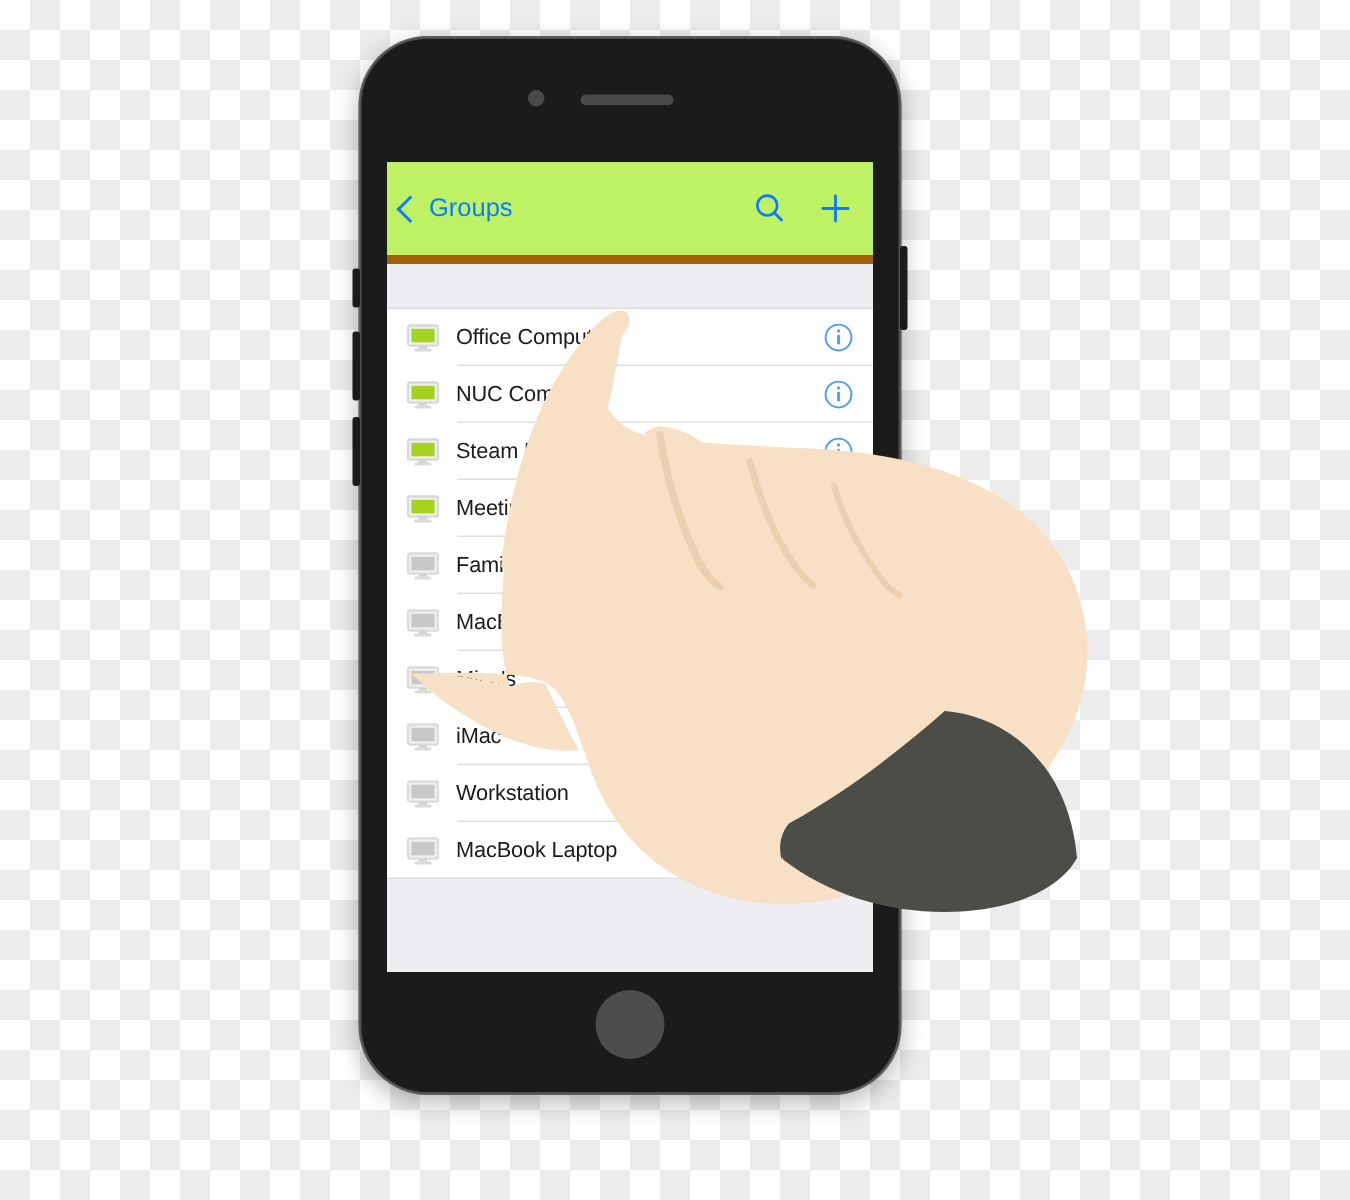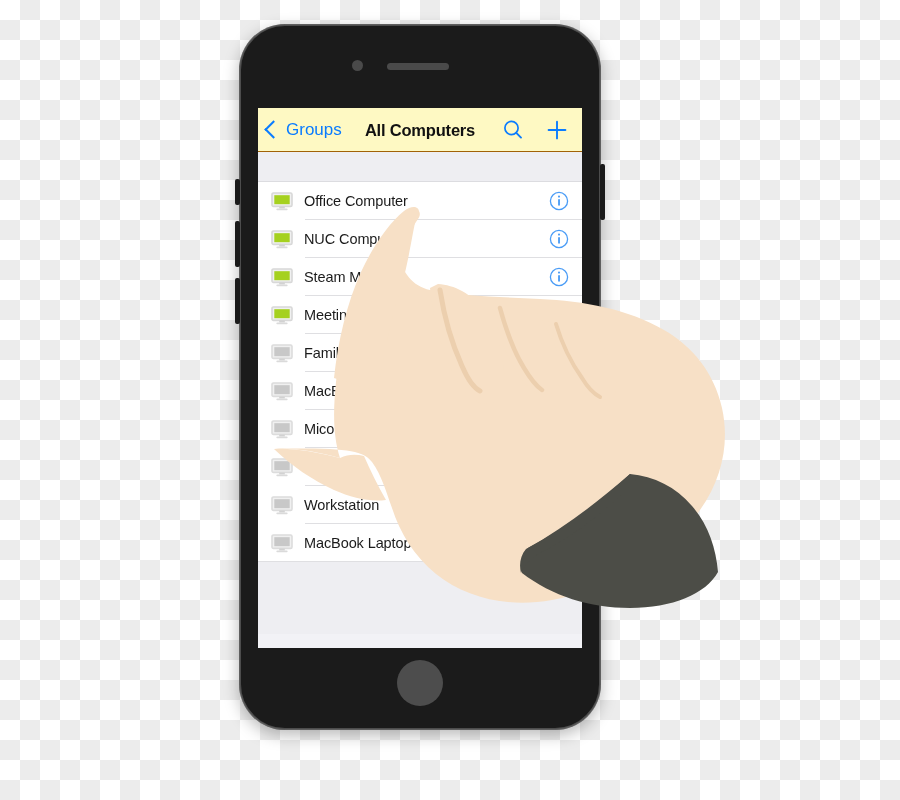--- a/index.html
+++ b/index.html
@@ -68,23 +68,23 @@
   #screen {
     position: absolute;
     left: 19px; top: 84px;
     width: 324px; height: 540px;
     background: #f2f2f6;
     overflow: hidden;
   }
 
   #navbar {
     position: relative;
-    height: 44px;
-    background: #fef9c3;
-    border-bottom: 1px solid #a16207;
+    height: 68px;
+    background: #bef264;
+    border-bottom: 6px solid #a16207;
     box-sizing: border-box;
   }
   #back-button {
     position: absolute; left: 9px; top: 50%;
     transform: translateY(-50%);
     display: flex; align-items: center;
     color: #0a7cff;
     font-size: 17px;
     cursor: pointer;
   }
@@ -179,21 +179,20 @@
     <div id="camera"></div>
     <div id="speaker"></div>
 
     <div id="screen">
 
       <div id="navbar">
         <div id="back-button">
           <span id="back-chevron"></span>
           <span>Groups</span>
         </div>
-        <div id="nav-title">All Computers</div>
         <div id="nav-actions">
           <span class="nav-icon">
             <svg width="22" height="22" viewBox="0 0 22 22">
               <circle cx="9.5" cy="9" r="6.6" fill="none" stroke="#0a7cff" stroke-width="1.7"></circle>
               <line x1="14.3" y1="13.8" x2="19" y2="18.6" stroke="#0a7cff" stroke-width="1.9" stroke-linecap="round"></line>
             </svg>
           </span>
           <span class="nav-icon">
             <svg width="22" height="22" viewBox="0 0 22 22">
               <line x1="11" y1="2.6" x2="11" y2="19.4" stroke="#0a7cff" stroke-width="1.9" stroke-linecap="round"></line>

